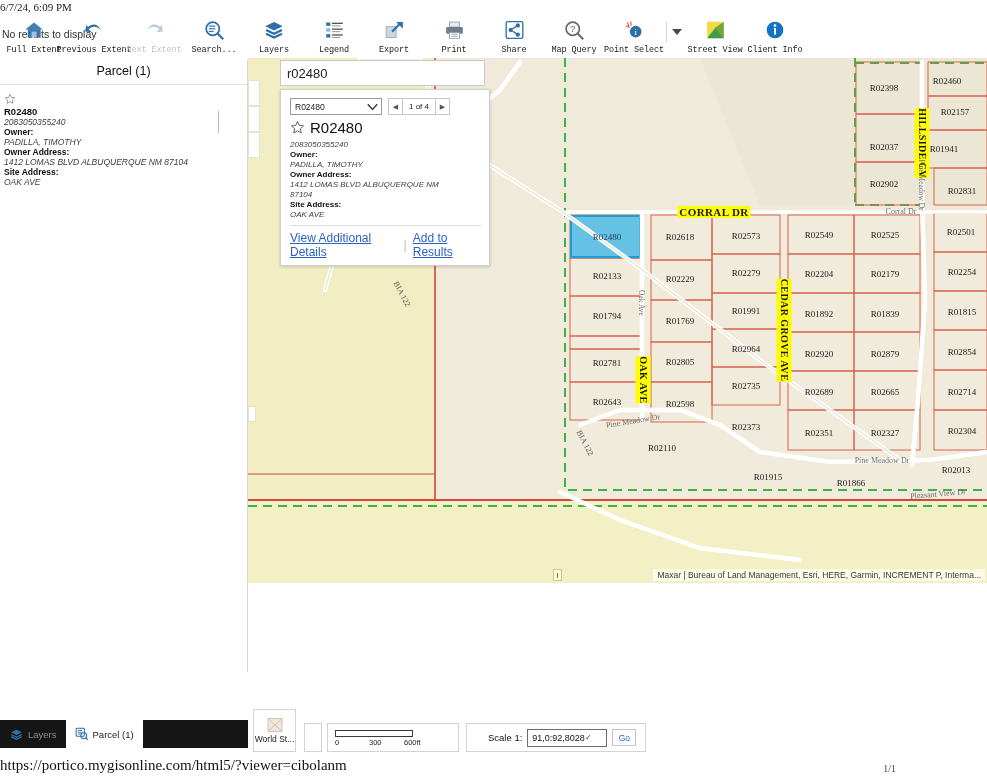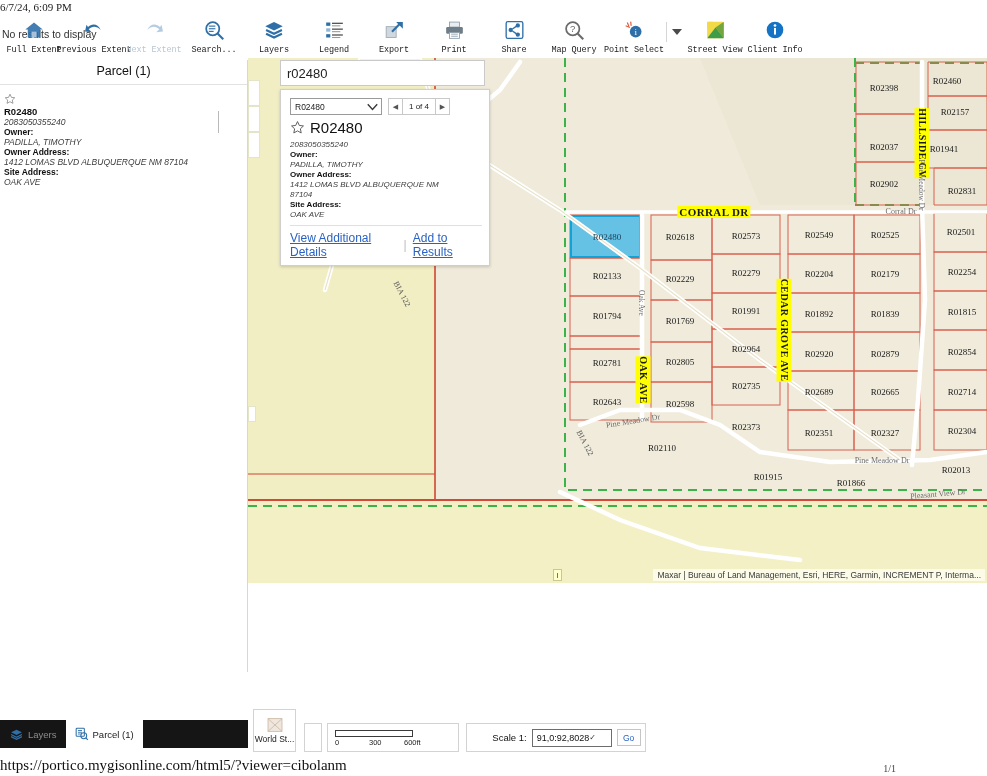--- a/index.html
+++ b/index.html
@@ -196,21 +196,21 @@
   }
   .sb-rule {
     position: absolute; left: 7px; top: 6px; width: 78px; height: 7px;
     border: 1px solid #3b3b3b; border-top: 1px solid #3b3b3b; background: #fff;
   }
   .sb-ticks { position: absolute; left: 4px; top: 14px; width: 110px; font-size: 7.5px; color: #222; }
   .sb-ticks span { position: absolute; }
   .scale-box {
     position: absolute; left: 466px; top: 723px; width: 180px; height: 29px;
     background: #fff; border: 1px solid #d3d3d3;
-    display: flex; align-items: center; padding-left: 21px; gap: 5px; justify-content: center;
+    display: flex; align-items: center; padding-left: 21px; gap: 5px;
   }
   .scale-lbl { font-size: 9.5px; color: #111; }
   .scale-sel {
     width: 80px; height: 18px; border: 1px solid #6d6d6d; background: #fff;
     display: flex; align-items: center; justify-content: space-between;
     padding: 0 16px 0 4px; font-size: 9px; color: #111; cursor: pointer;
   }
   .go-btn {
     width: 24px; height: 17px; border: 1px solid #c5c5c5; background: #fdfdfd;
     font-size: 8.5px; color: #2a62c4; display: flex; align-items: center;

